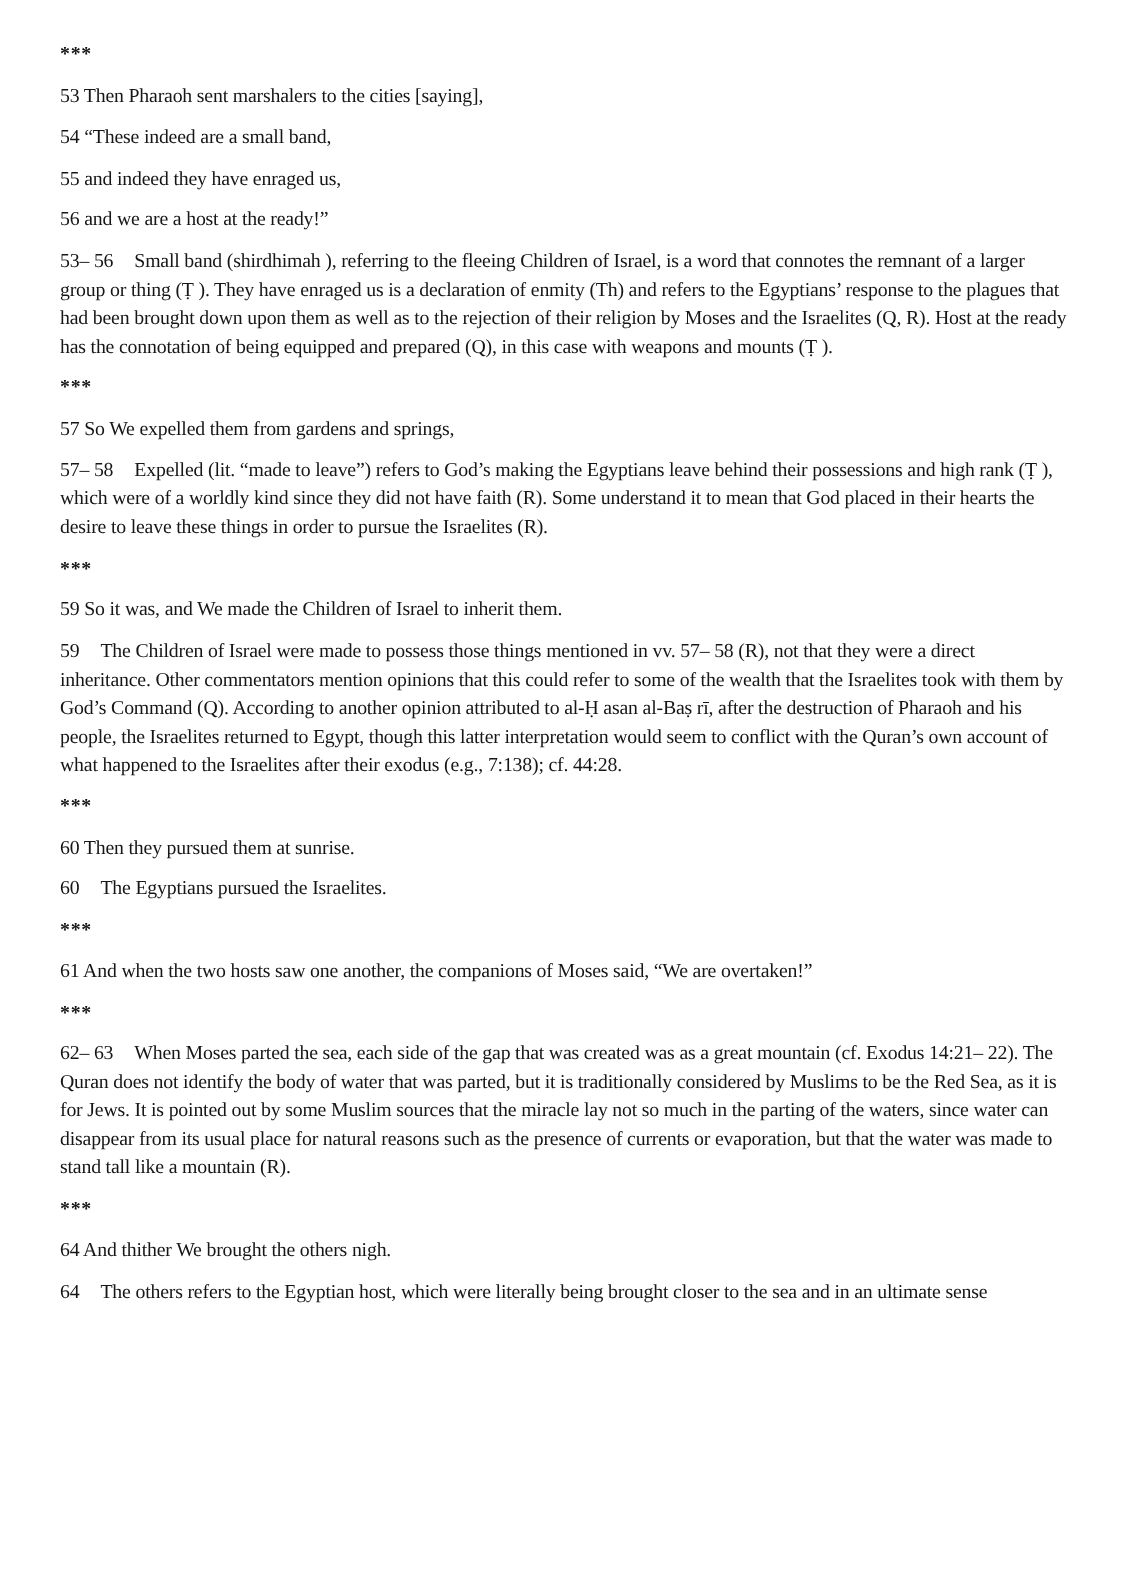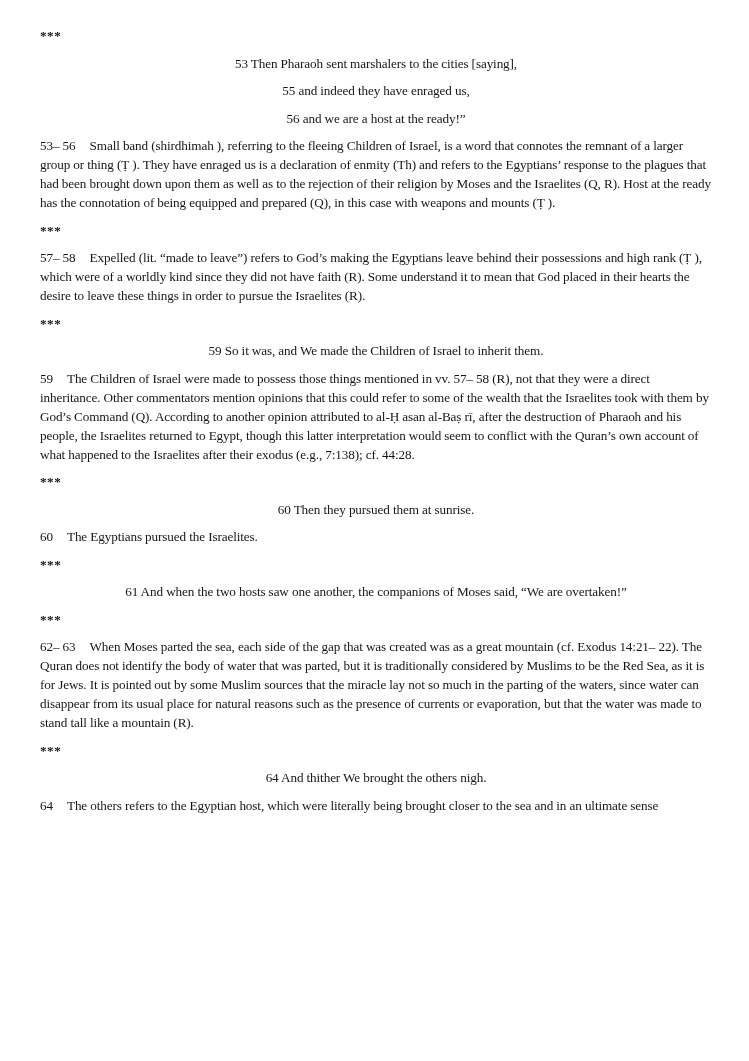--- a/index.html
+++ b/index.html
@@ -26,38 +26,39 @@
   }
   .page p {
     margin: 0 0 8.5px 0;
   }
   .separator {
     font-weight: bold;
     letter-spacing: 0.5px;
   }
   .verse {
     white-space: nowrap;
-    text-align: center;
   }
   .commentary .vlabel {
     padding-right: 14px;
   }
   .it {
   }
 </style>
 </head>
 <body>
 
 <div class="page" id="page-root">
     <p class="separator">***</p>
     <p class="verse"><span class="">53 Then Pharaoh sent marshalers to the cities [saying],</span></p>
+    <p class="verse"><span class="">54 “These indeed are a small band,</span></p>
     <p class="verse"><span class="">55 and indeed they have enraged us,</span></p>
     <p class="verse"><span class="">56 and we are a host at the ready!”</span></p>
     <p class="commentary"><span class="vlabel">53– 56</span><span class="it">Small band</span><span class=""> (</span><span class="it">shirdhimah</span><span class=""> ), referring to the fleeing Children of Israel, is a word that connotes the remnant of a larger group or thing (Ṭ ). </span><span class="it">They have enraged us</span><span class=""> is a declaration of enmity (Th) and refers to the Egyptians’ response to the plagues that had been brought down upon them as well as to the rejection of their religion by Moses and the Israelites (Q, R). </span><span class="it">Host at the ready</span><span class=""> has the connotation of being equipped and prepared (Q), in this case with weapons and mounts (Ṭ ).</span></p>
     <p class="separator">***</p>
+    <p class="verse"><span class="">57 So We expelled them from gardens and springs,</span></p>
     <p class="commentary"><span class="vlabel">57– 58</span><span class="it">Expelled</span><span class=""> (lit. “made to leave”) refers to God’s making the Egyptians leave behind their possessions and high rank (Ṭ ), which were of a worldly kind since they did not have faith (R). Some understand it to mean that God placed in their hearts the desire to leave these things in order to pursue the Israelites (R).</span></p>
     <p class="separator">***</p>
     <p class="verse"><span class="">59 So it was, and We made the Children of Israel to inherit them.</span></p>
     <p class="commentary"><span class="vlabel">59</span><span class="">The Children of Israel were made to possess those things mentioned in vv. 57– 58 (R), not that they were a direct inheritance. Other commentators mention opinions that this could refer to some of the wealth that the Israelites took with them by God’s Command (Q). According to another opinion attributed to al-Ḥ asan al-Baṣ rī, after the destruction of Pharaoh and his people, the Israelites returned to Egypt, though this latter interpretation would seem to conflict with the Quran’s own account of what happened to the Israelites after their exodus (e.g., 7:138); cf. 44:28.</span></p>
     <p class="separator">***</p>
     <p class="verse"><span class="">60 Then they pursued them at sunrise.</span></p>
     <p class="commentary"><span class="vlabel">60</span><span class="">The Egyptians pursued the Israelites.</span></p>
     <p class="separator">***</p>
     <p class="verse"><span class="">61 And when the two hosts saw one another, the companions of Moses said, “We are overtaken!”</span></p>
     <p class="separator">***</p>

